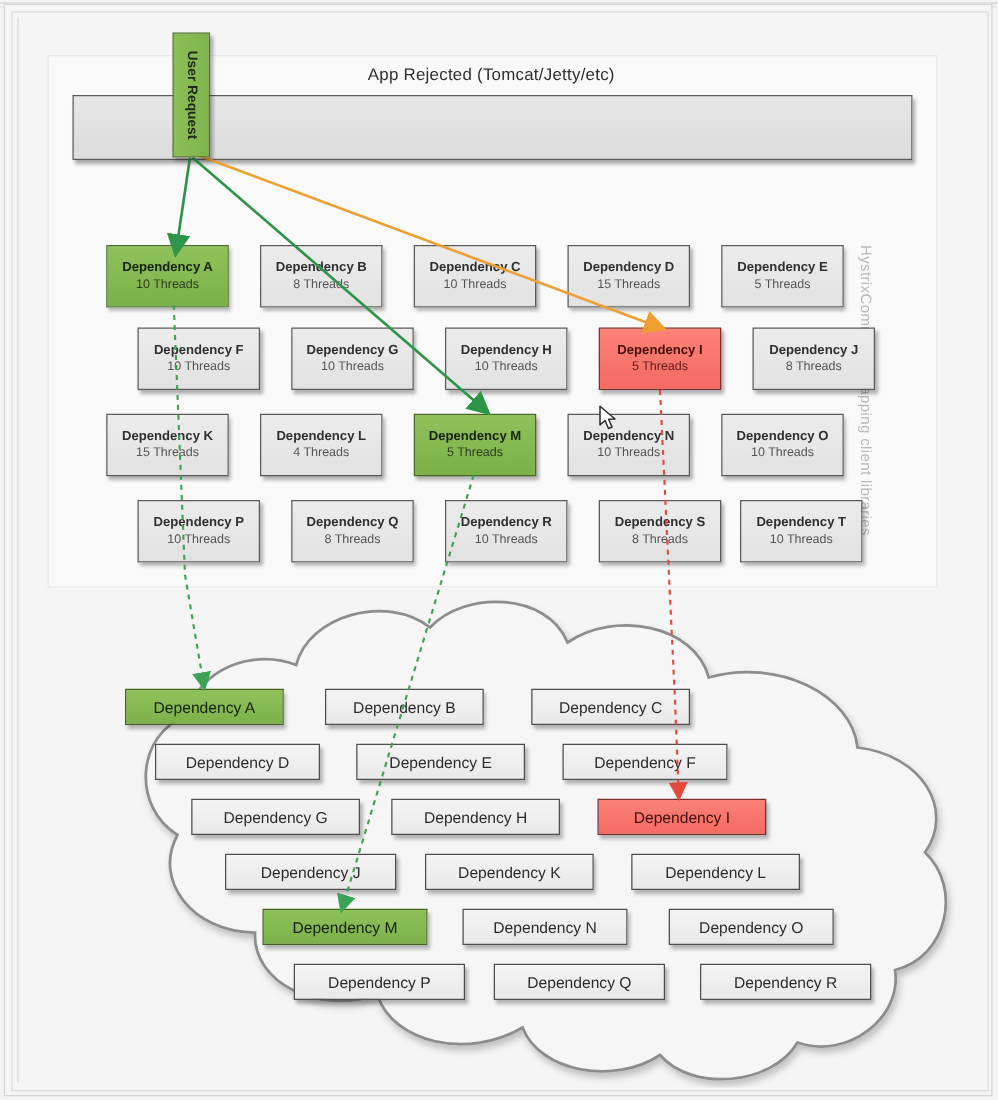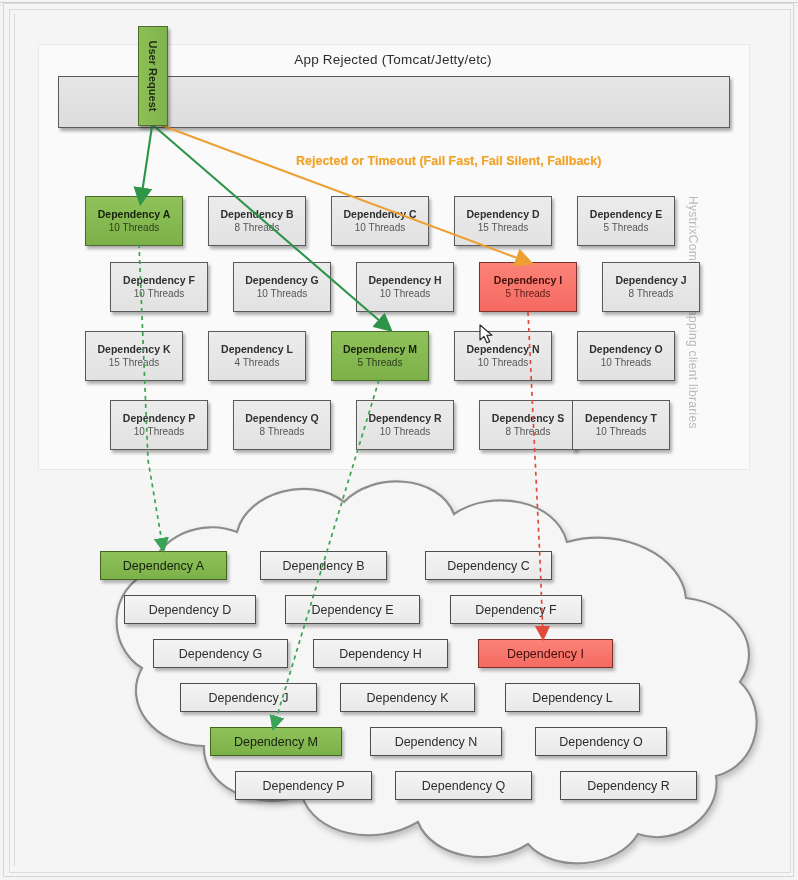--- a/index.html
+++ b/index.html
@@ -127,21 +127,20 @@
   <div class="frame-left-rule"></div>
 
   <div class="app-panel"></div>
   <div class="app-title">App Rejected (Tomcat/Jetty/etc)</div>
   <div class="container-bar"></div>
 
   <div class="user-request">
     <span>User Request</span>
   </div>
 
-  <div class="orange-label">Rejected or Timeout (Fail Fast, Fail Silent, Fallback)</div>
 
   <div class="side-caption">HystrixCommand wrapping client libraries</div>
 
   <div id="dep-grid">
       <div class="dep green" style="left: 85px; top: 196px;">
         <div class="dname">Dependency A</div>
         <div class="dthreads">10 Threads</div>
       </div>
       <div class="dep" style="left: 208px; top: 196px;">
         <div class="dname">Dependency B</div>
@@ -208,21 +207,21 @@
         <div class="dthreads">8 Threads</div>
       </div>
       <div class="dep" style="left: 356px; top: 400px;">
         <div class="dname">Dependency R</div>
         <div class="dthreads">10 Threads</div>
       </div>
       <div class="dep" style="left: 479px; top: 400px;">
         <div class="dname">Dependency S</div>
         <div class="dthreads">8 Threads</div>
       </div>
-      <div class="dep" style="left: 572px; top: 400px; justify-content: center;">
+      <div class="dep" style="left: 592px; top: 400px; justify-content: center;">
         <div class="dname">Dependency T</div>
         <div class="dthreads">10 Threads</div>
       </div>
     </div>
 
   <div class="cloud-wrap">
     <svg width="760" height="400" viewBox="0 0 760 400">
       <defs>
         <filter id="cshadow" x="-20%" y="-20%" width="150%" height="150%">
           <feDropShadow dx="2" dy="4" stdDeviation="3" flood-color="#000" flood-opacity="0.22"></feDropShadow>

